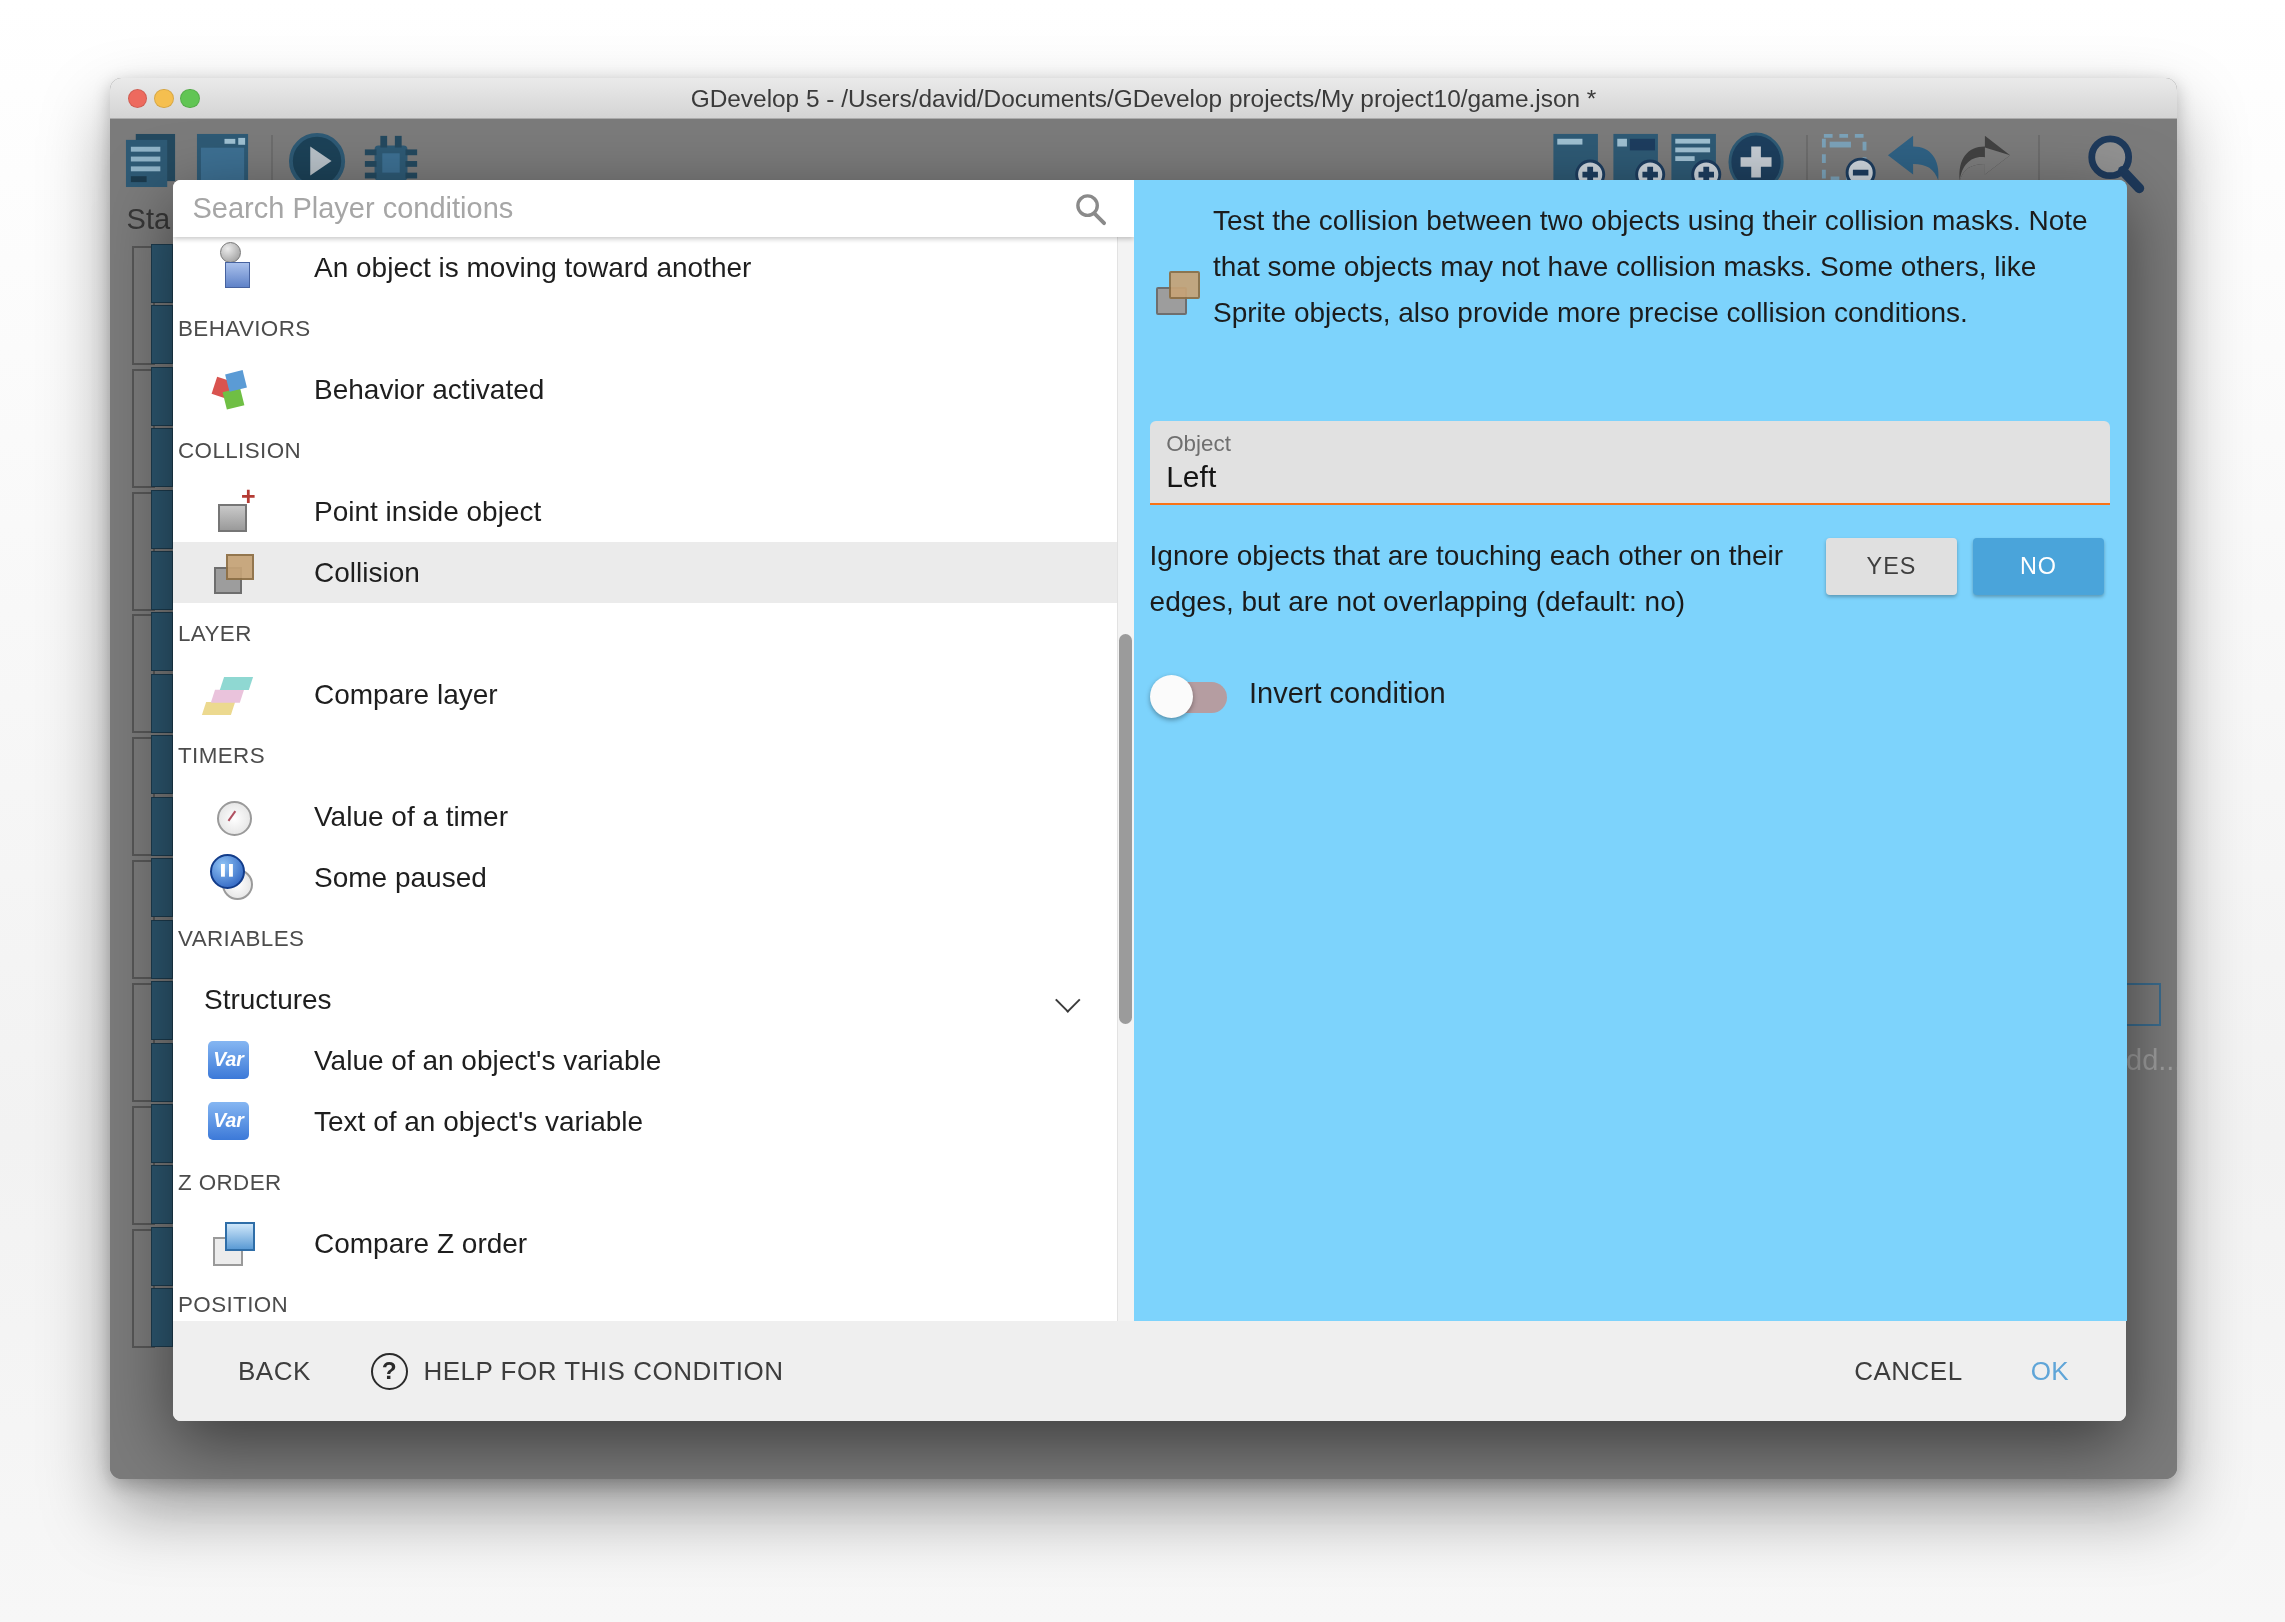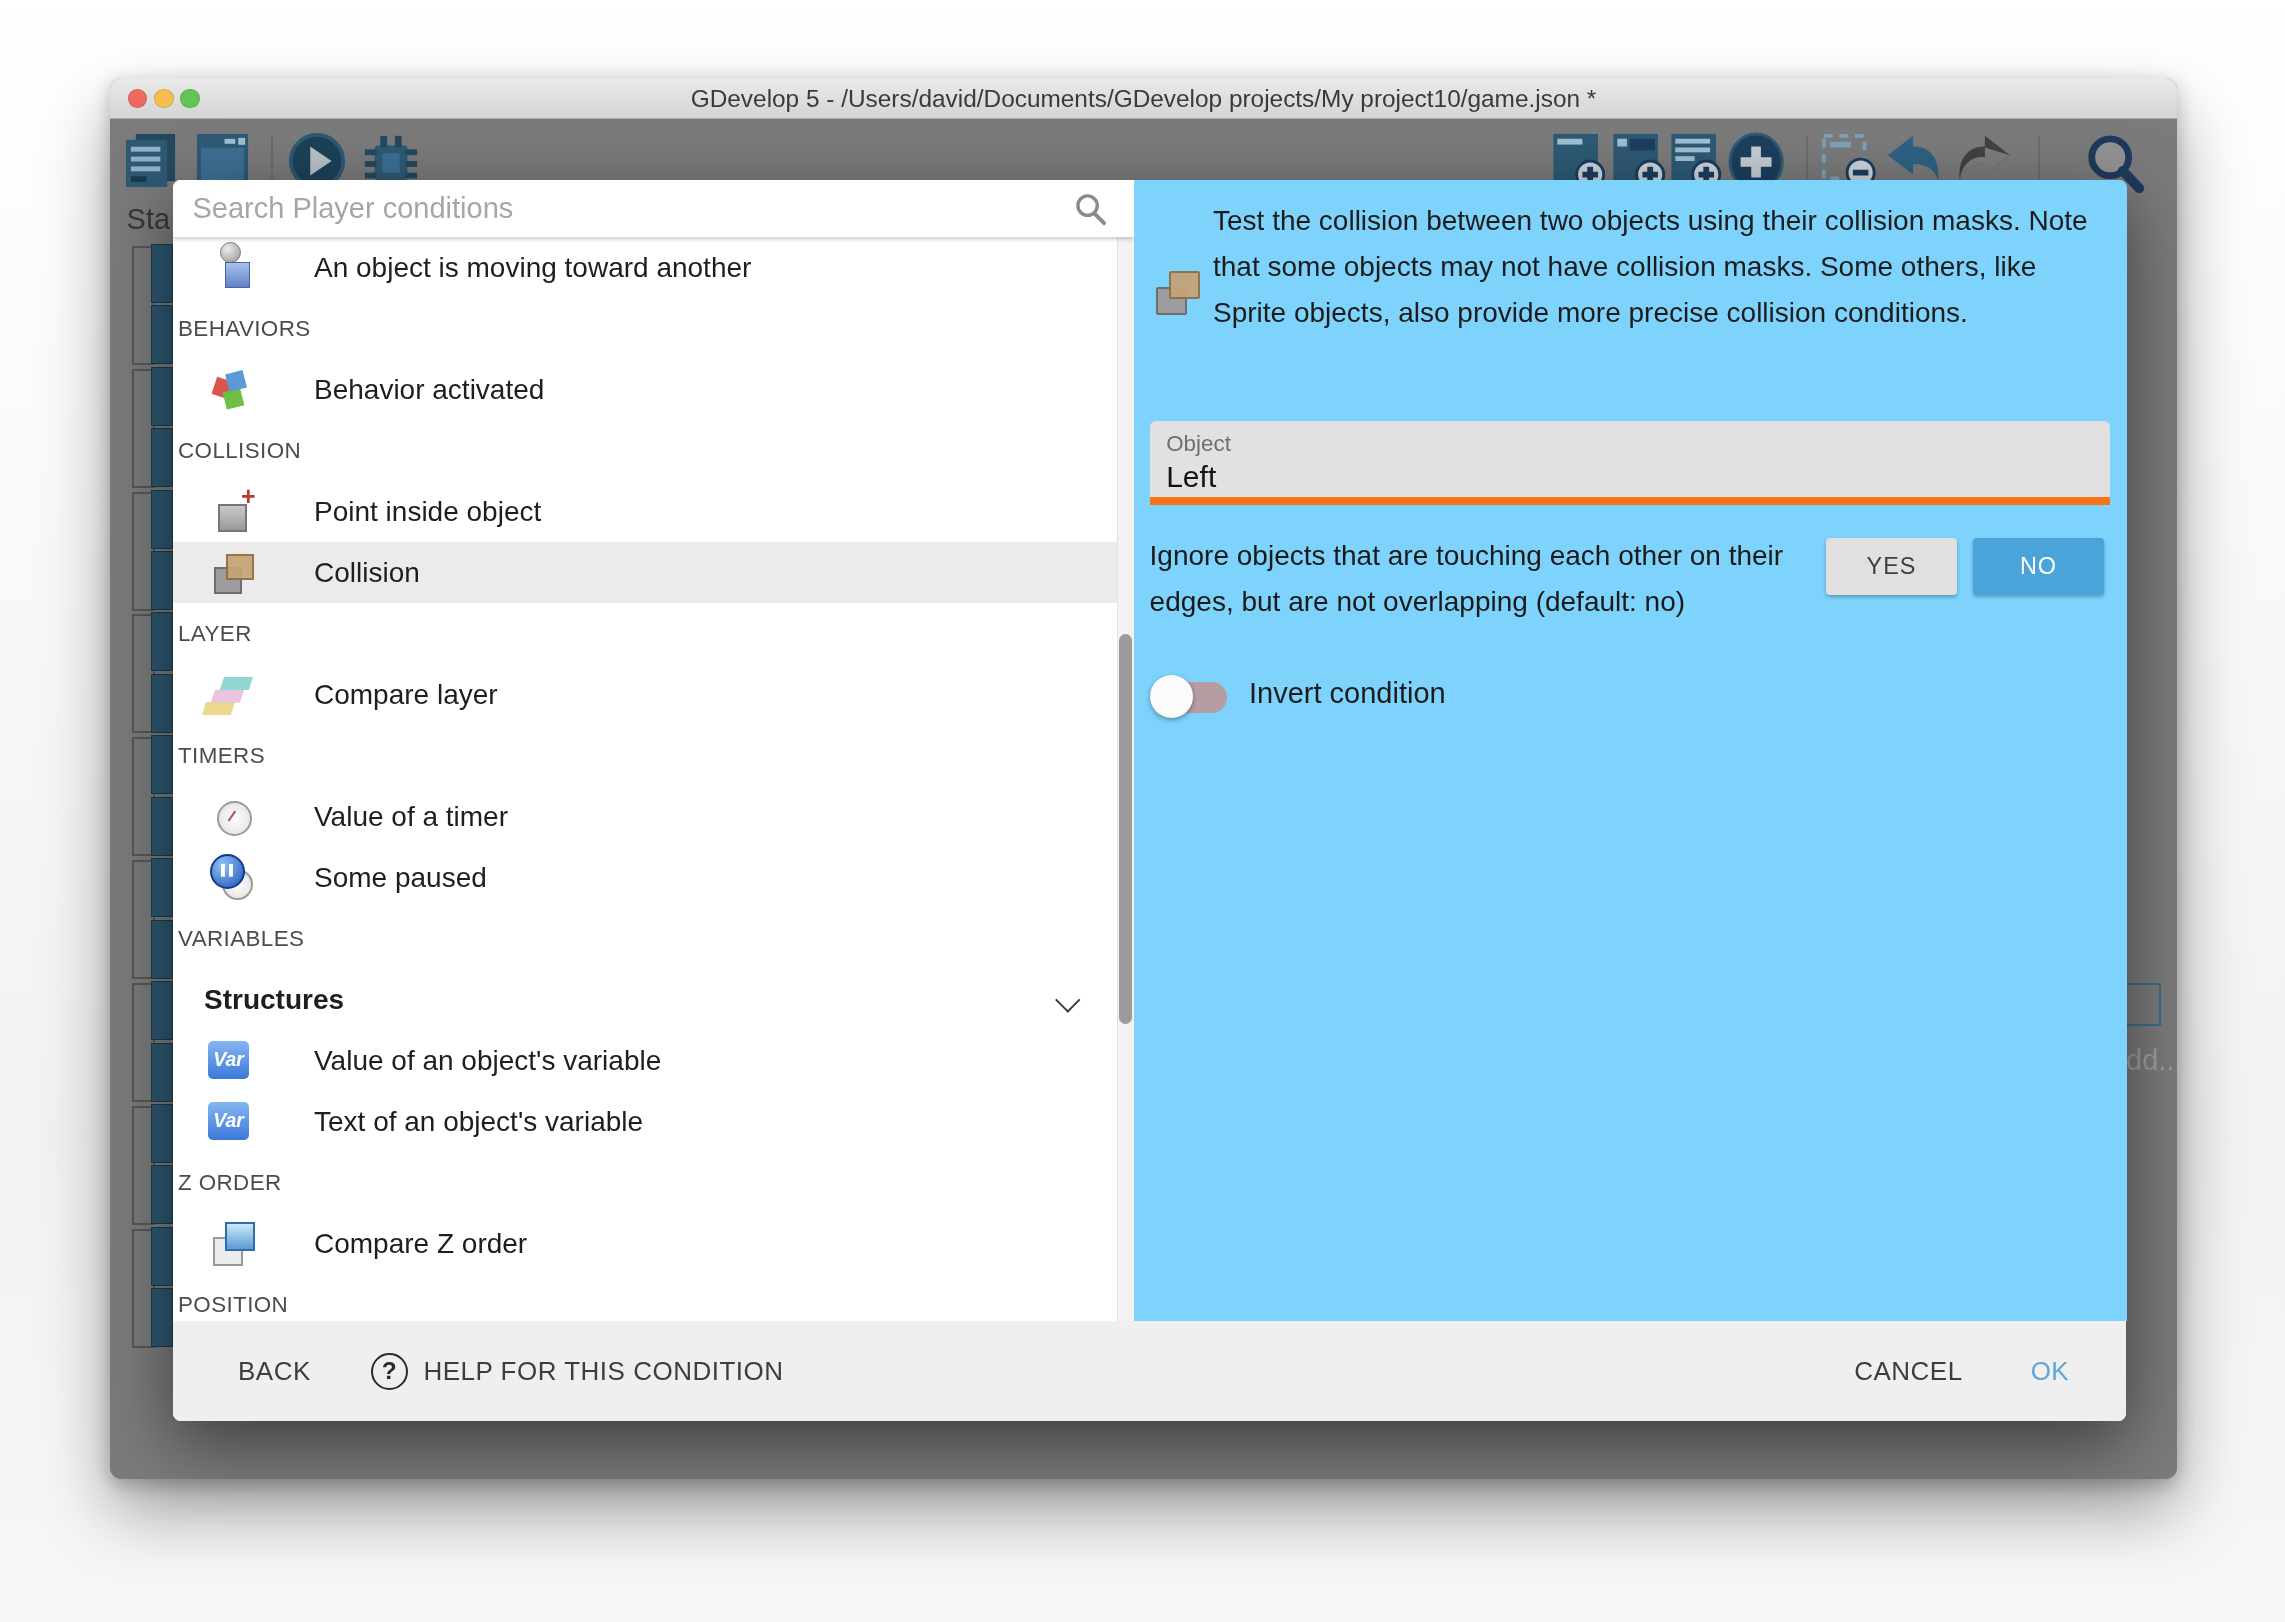--- a/index.html
+++ b/index.html
@@ -61,21 +61,21 @@
     font-family:"Liberation Sans", sans-serif; font-size:29px; color:#333; background:transparent;
   }
   #search-input::placeholder { color:#a6a6a6; opacity:1; }
   #search-mag { position:absolute; right:27px; top:12.7px; }
 
   #list { position:absolute; left:0; top:57px; width:961px; height:1084px; overflow:hidden; }
   .row { position:relative; height:61px; display:flex; align-items:center; width:961px; }
   .row.hdr { font-size:22.4px; color:#4c4c4c; letter-spacing:0.4px; padding-left:5px; }
   .row.item { font-size:28px; color:#1e1e1e; }
   .row.item .lbl { margin-left:141px; }
-  .row.item.noicon .lbl { margin-left:31px;font-weight:bold; }
+  .row.item.noicon .lbl { margin-left:31px; }
   .row.sel { background:#ebebeb; }
   .ic { position:absolute; left:37px; top:8.8px; width:45px; height:45px; }
 
   
   .chev { position:absolute; right:57px; top:21.5px; width:17.6px; height:17.6px;
     border-right:2.9px solid #3a3a3a; border-bottom:2.9px solid #3a3a3a; transform:rotate(45deg); }
 
   
   .ic-moving::before{ content:""; position:absolute; left:9.8px; top:-3.9px; width:19.5px; height:19.5px; border-radius:50%;
     background:radial-gradient(circle at 35% 30%, #ececec, #929292); border:1px solid #777; }
@@ -111,21 +111,21 @@
   #scroll-thumb{ position:absolute; right:2px; top:397px; width:12.7px; height:390px; background:#9b9b9b; border-radius:6.8px; }
 
   
   #right-panel { position:absolute; left:961px; top:0; width:993px; height:1141px; background:#7dd3fc; border-radius:0 7.8px 0 0; }
   #desc-icon { position:absolute; left:19.5px; top:88px; width:51px; height:51px; }
   #desc-icon::before{ content:""; position:absolute; left:2px; top:18.5px; width:27px; height:24.4px; background:#9d9d9d; border:2px solid #6e6e6e; border-radius:2px; }
   #desc-icon::after{ content:""; position:absolute; left:15.6px; top:2.9px; width:27px; height:24.4px; background:#c6a377; border:2px solid #8d6e43; border-radius:2px; opacity:0.93; }
   #desc-text { position:absolute; left:79px; top:17.6px; width:884px; font-size:28px; line-height:46px; color:#1c1c1c; }
 
   #object-field { position:absolute; left:15.6px; top:241px; width:960px; height:84px;
-    background:#e1e1e1; border-radius:5.9px 5.9px 0 0; border-bottom:8px solid #f97316; }
+    background:#e1e1e1; border-radius:5.9px 5.9px 0 0; border-bottom:2px solid #f97316; }
   #object-label { position:absolute; left:16.6px; top:9.8px; font-size:22.4px; color:#6f6f6f; }
   #object-value { position:absolute; left:16.6px; top:39px; font-size:30px; color:#141414; }
 
   #ignore-label { position:absolute; left:15.6px; top:353px; width:683px; font-size:28px; line-height:46px; color:#1a1a1a; }
   .pill-btn { position:absolute; top:358px; width:131px; height:57px; border:none; border-radius:3.9px;
     font-family:"Liberation Sans", sans-serif; font-size:23.4px; letter-spacing:1px;
     box-shadow:0 2px 3.9px rgba(0,0,0,0.28); cursor:pointer; }
   #yes-btn { left:692px; background:#e0e0e0; color:#3f3f3f; }
   #no-btn  { left:839px; background:#4AA4DA; color:#ffffff; }
 

